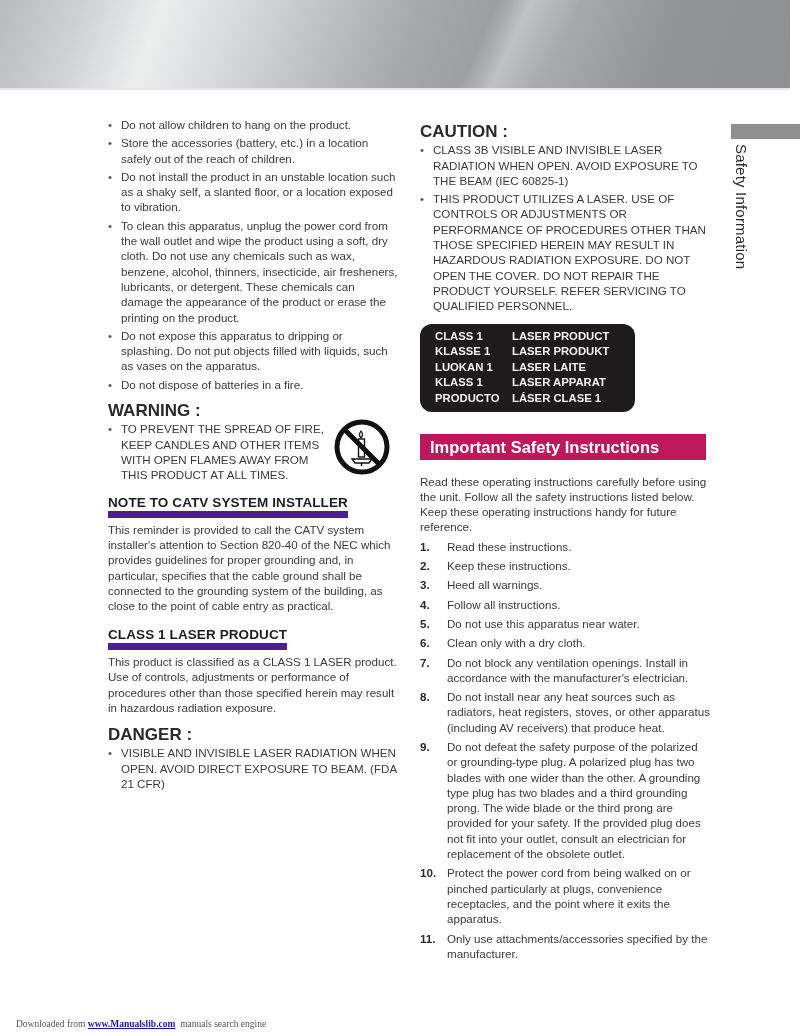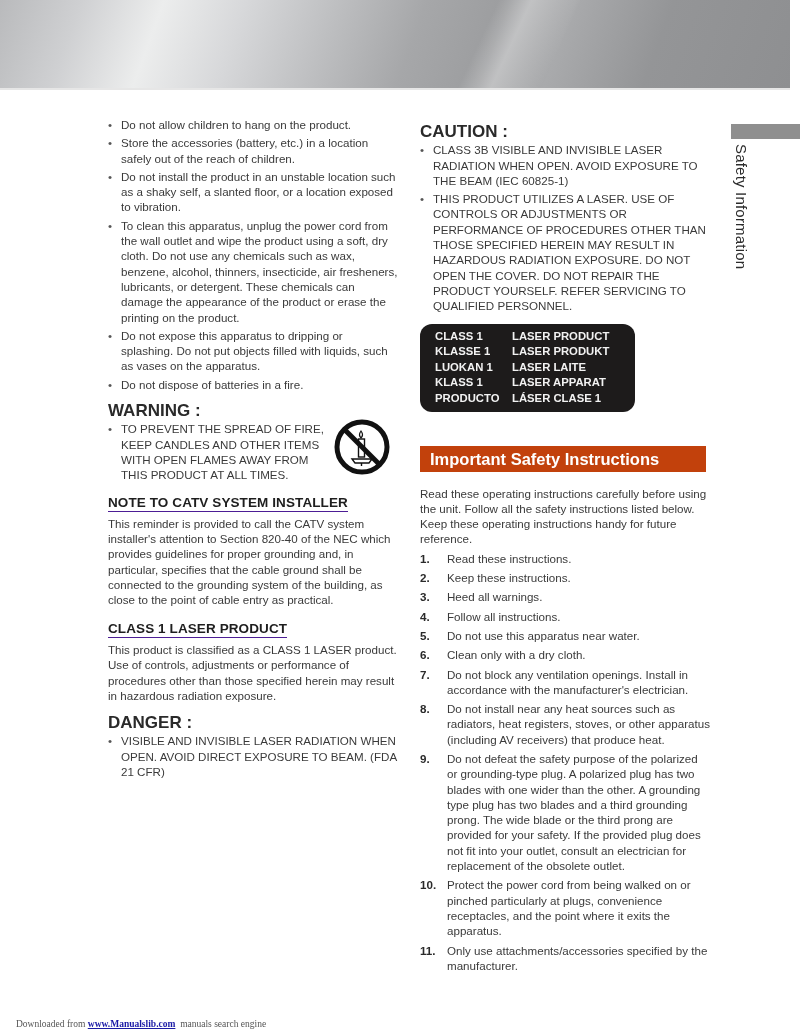--- a/index.html
+++ b/index.html
@@ -21,39 +21,39 @@
   .left { left: 108px; top: 117px; width: 290px; }
   .right { left: 420px; top: 124px; width: 290px; }
 
   ul.bul { list-style: none; margin: 0; padding: 0; }
   ul.bul li { position: relative; padding-left: 13px; margin-bottom: 3px; }
   ul.bul li::before { content: "\2022"; position: absolute; left: 0; top: 0; color: #555; }
 
   .lbl { font-weight: bold; color: #2a2a2a; margin: 0 0 3px 0; font-size: 17px; }
   .h-under {
     font-size: 13.5px; color: #1e1e1e; margin: 0; padding-bottom: 1px;
-    border-bottom: 1px solid #4c1d95; display: inline-block; letter-spacing: 0.1px;
+    border-bottom: 7px solid #4c1d95; display: inline-block; letter-spacing: 0.1px;
   }
   .para { margin: 4px 0 0 0; }
 
   .warn-row { position: relative; }
   .warn-row .txt { width: 218px; }
   .no-candle { position: absolute; left: 226px; top: 16px; width: 56px; height: 56px; }
 
   .laser-box {
     background: #1d1b1b; color: #f2f2f2; border-radius: 12px;
     width: 200px; padding: 5px 0 5px 15px; margin-top: 10px;
     font-weight: bold; font-size: 11.3px; line-height: 15.6px;
   }
   .laser-box .r { display: flex; }
   .laser-box .c1 { width: 77px; }
 
   .ist-bar {
-    background: #c2410c; color: #fff; width: 276px; height: 26px;
-    margin-top: 34px; padding-left: 10px; font-size: 16.5px; line-height: 26px; font-weight: bold;
+    background: #be185d; color: #fff; width: 276px; height: 26px;
+    margin-top: 22px; padding-left: 10px; font-size: 16.5px; line-height: 26px; font-weight: bold;
   }
   ol.num { list-style: none; margin: 4px 0 0 0; padding: 0; }
   ol.num li { position: relative; padding-left: 27px; margin-bottom: 4px; }
   ol.num li .n { position: absolute; left: 0; top: 0; font-weight: bold; color: #2a2a2a; }
 
   .side-tab { position: absolute; left: 731px; top: 124px; width: 69px; height: 15px; background: #8f8f8f; }
   .side-label {
     position: absolute; left: 733px; top: 144px; writing-mode: vertical-rl;
     font-size: 15px; color: #2b2b2b; letter-spacing: 0.2px;
   }

